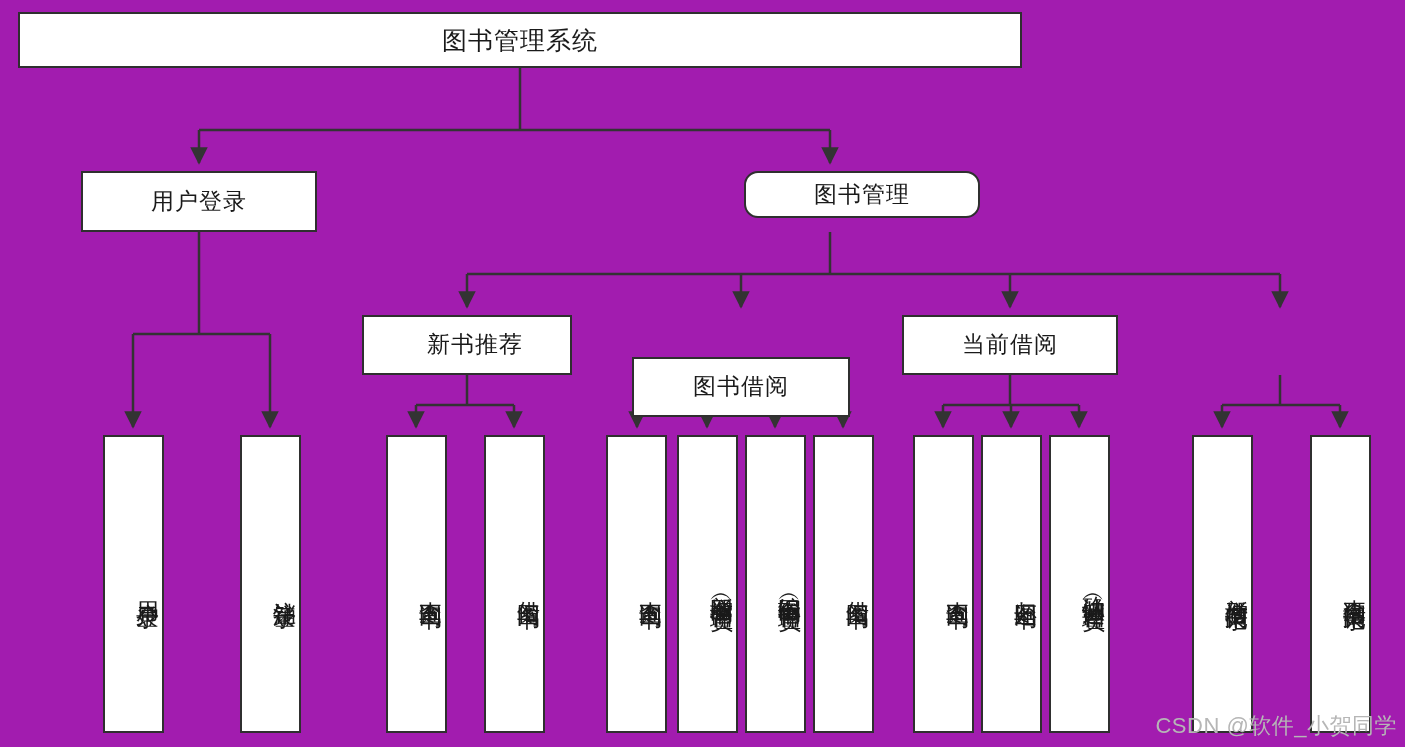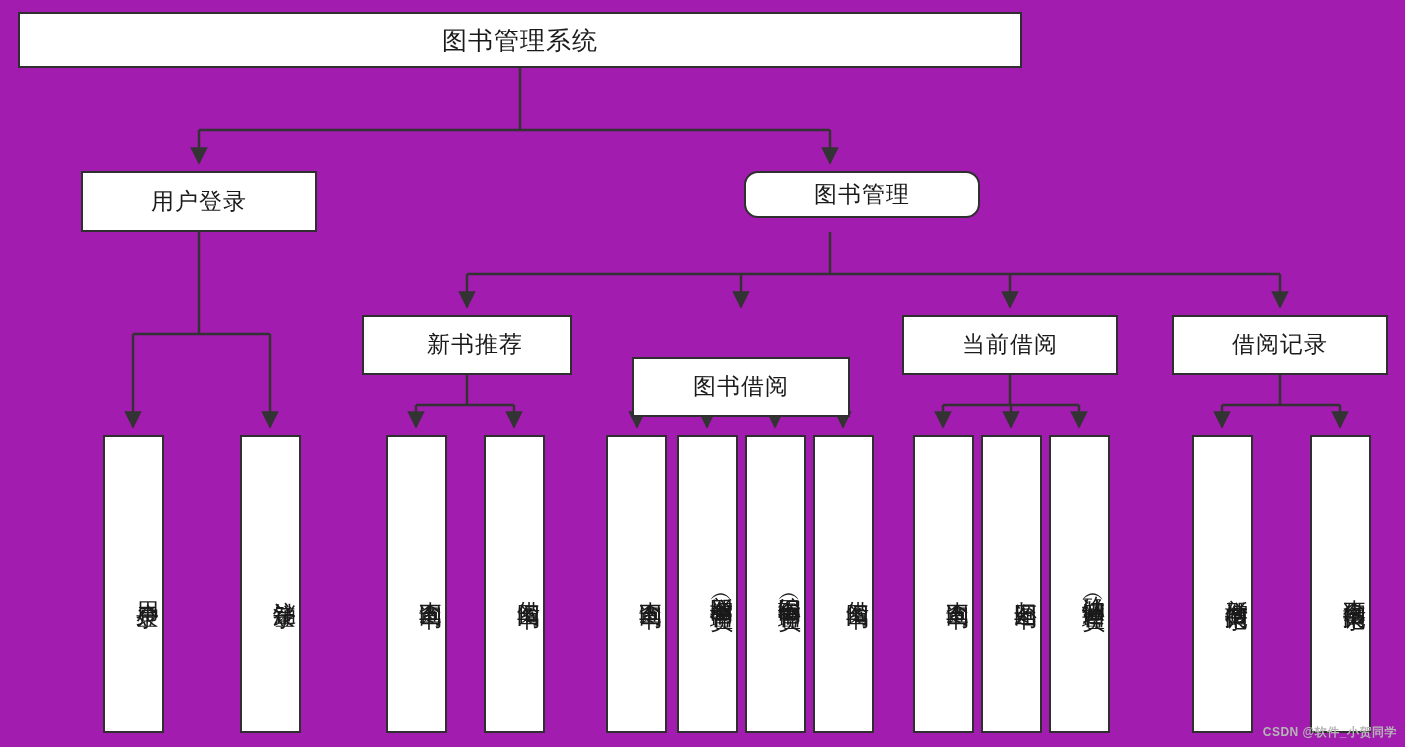--- a/index.html
+++ b/index.html
@@ -58,26 +58,25 @@
     white-space: nowrap;
     display: block;
   }
   .node.root {
     font-size: 25px;
   }
   .watermark {
     position: absolute;
     right: 8px;
     bottom: 6px;
-    font-size: 12px;
+    font-size: 22px;
     color: #b6b6b6;
     z-index: 5;
     white-space: nowrap;
     letter-spacing: 0.5px;
-    font-weight: bold;
   }
 </style>
 </head>
 <body>
 
 <div id="canvas">
 
   <svg id="wires" viewBox="0 0 1405 747" xmlns="http://www.w3.org/2000/svg">
     <defs>
       <marker id="arrow" viewBox="0 0 10 10" refX="9" refY="5" markerWidth="7" markerHeight="7" orient="auto-start-reverse">
@@ -141,23 +140,20 @@
 
   <div class="node horiz" style="left:362px; top:315px; width:210px; height:60px;padding-left:16px;">
     <span>新书推荐</span>
   </div>
   <div class="node horiz" style="left:632px; top:315px; width:218px; height:60px;margin-top:42px;">
     <span>图书借阅</span>
   </div>
   <div class="node horiz" style="left:902px; top:315px; width:216px; height:60px;">
     <span>当前借阅</span>
   </div>
-  <div class="node horiz" style="left:1172px; top:315px; width:216px; height:60px;">
-    <span>借阅记录</span>
-  </div>
 
   <div class="node vert" style="left:103px; top:435px; width:61px; height:298px;">
     <span class="vtext">用户登录</span>
   </div>
   <div class="node vert" style="left:240px; top:435px; width:61px; height:298px;">
     <span class="vtext">注销登录</span>
   </div>
 
   <div class="node vert" style="left:386px; top:435px; width:61px; height:298px;">
     <span class="vtext">查询图书</span>

